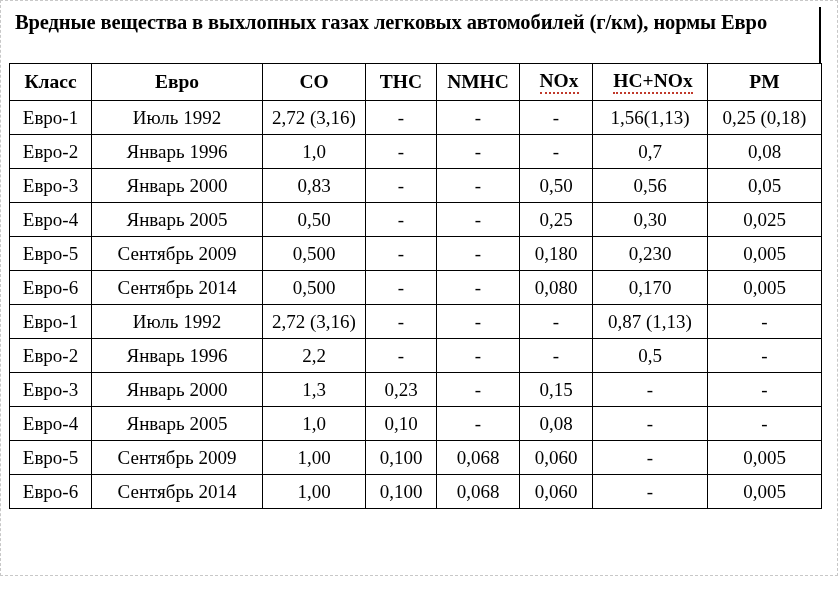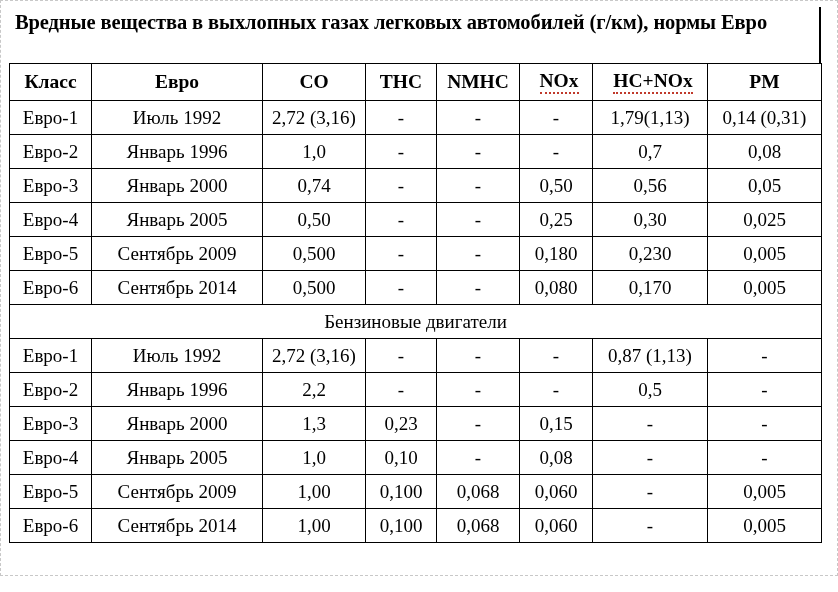--- a/index.html
+++ b/index.html
@@ -129,37 +129,37 @@
         </tr>
     </thead>
     <tbody id="table-body">
         <tr>
           <td>Евро-1</td>
           <td>Июль 1992</td>
           <td>2,72 (3,16)</td>
           <td>-</td>
           <td>-</td>
           <td>-</td>
-          <td>1,79(1,13)</td>
-          <td>0,14 (0,31)</td>
+          <td>1,56(1,13)</td>
+          <td>0,25 (0,18)</td>
         </tr>
         <tr>
           <td>Евро-2</td>
           <td>Январь 1996</td>
           <td>1,0</td>
           <td>-</td>
           <td>-</td>
           <td>-</td>
           <td>0,7</td>
           <td>0,08</td>
         </tr>
         <tr>
           <td>Евро-3</td>
           <td>Январь 2000</td>
-          <td>0,74</td>
+          <td>0,83</td>
           <td>-</td>
           <td>-</td>
           <td>0,50</td>
           <td>0,56</td>
           <td>0,05</td>
         </tr>
         <tr>
           <td>Евро-4</td>
           <td>Январь 2005</td>
           <td>0,50</td>
@@ -181,23 +181,20 @@
         </tr>
         <tr>
           <td>Евро-6</td>
           <td>Сентябрь 2014</td>
           <td>0,500</td>
           <td>-</td>
           <td>-</td>
           <td>0,080</td>
           <td>0,170</td>
           <td>0,005</td>
-        </tr>
-        <tr>
-          <td class="section" colspan="8">Бензиновые двигатели</td>
         </tr>
         <tr>
           <td>Евро-1</td>
           <td>Июль 1992</td>
           <td>2,72 (3,16)</td>
           <td>-</td>
           <td>-</td>
           <td>-</td>
           <td>0,87 (1,13)</td>
           <td>-</td>

